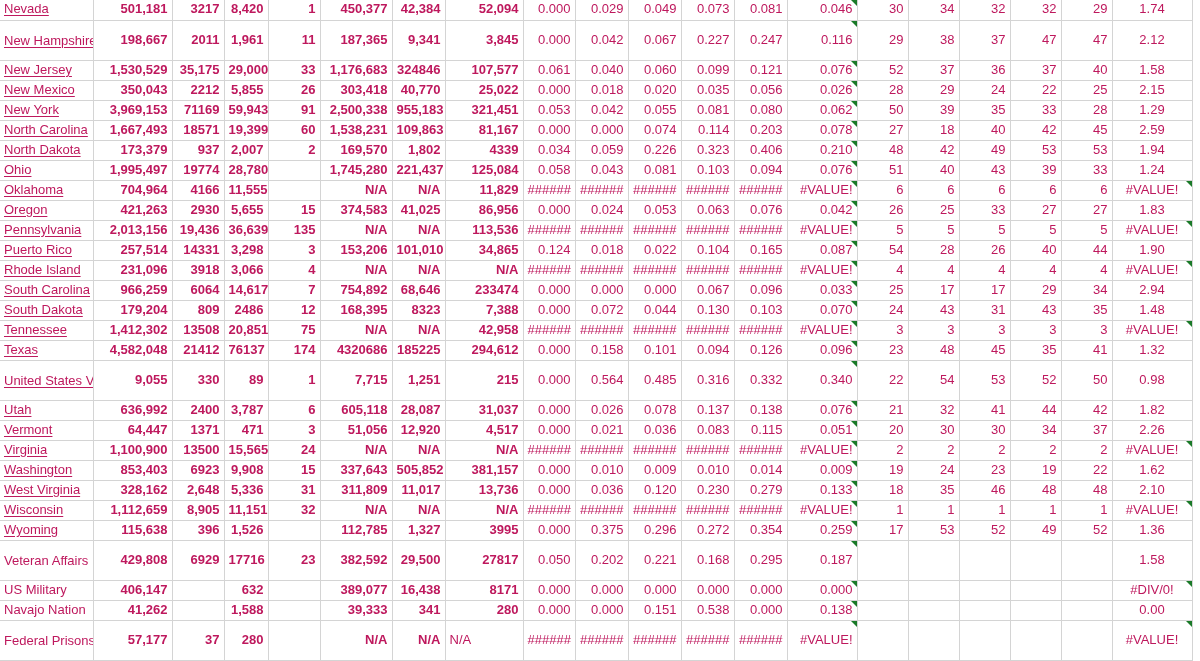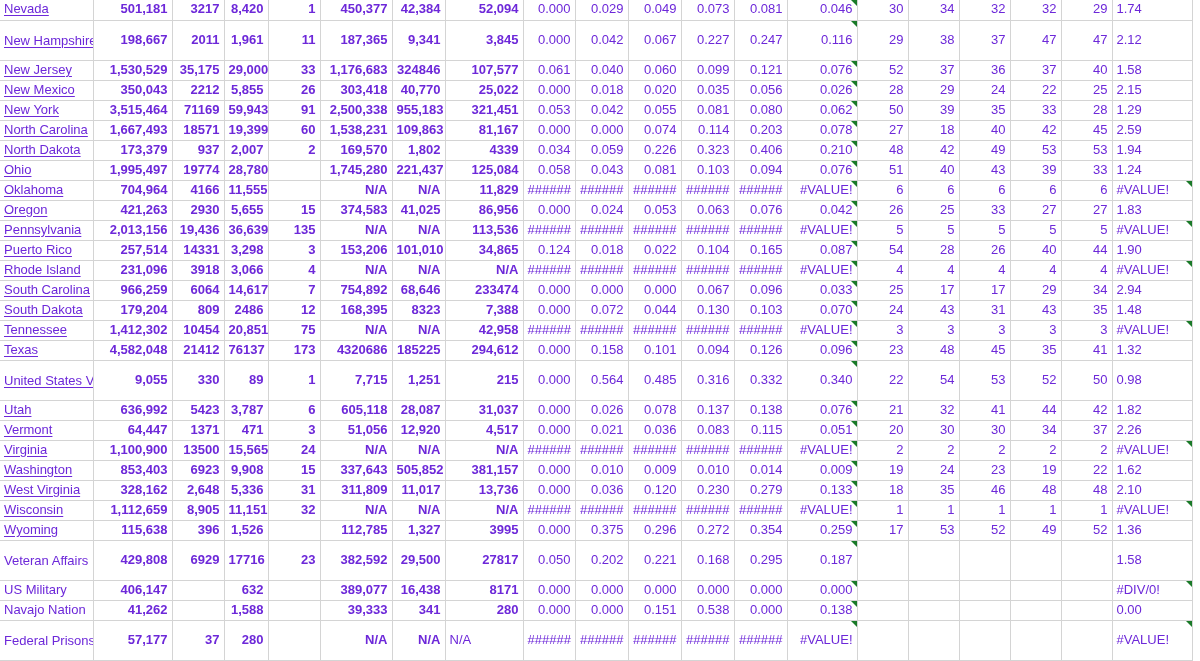--- a/index.html
+++ b/index.html
@@ -18,21 +18,21 @@
     position: relative;
     width: 1200px;
     height: 661px;
     background: #ffffff;
   }
   table.grid {
     border-collapse: collapse;
     table-layout: fixed;
     width: 1128px;
     font-size: 13px;
-    color: #6d28d9;
+    color: #be185d;
   }
   table.grid td {
     border-right: 1px solid #d4d4d4;
     border-bottom: 1px solid #d4d4d4;
     padding: 0 4px;
     overflow: hidden;
     white-space: nowrap;
     vertical-align: middle;
     background: #ffffff;
     position: relative;
@@ -82,20 +82,21 @@
   }
   td.ratio {
     text-align: right;
     font-weight: 400;
   }
   td.kpi {
     text-align: right;
     font-weight: 400;
   }
   td.last {
+    text-align: center;
     font-weight: 400;
   }
   td.leftna {
     text-align: left;
     font-weight: 400;
   }
   
   td.fill-yellow { background: #ffff00; }
   td.fill-pink   { background: #ffcccc; margin-top: 26px; }
   td.fill-blue   { background: #daeaf0; }
@@ -229,21 +230,21 @@
           <td class="ratio blackdiv tri">0.026</td>
           <td class="kpi">28</td>
           <td class="kpi">29</td>
           <td class="kpi">24</td>
           <td class="kpi">22</td>
           <td class="kpi">25</td>
           <td class="last fill-pink">2.15</td>
         </tr>
         <tr>
           <td class="name"><span class="lbl">New York</span></td>
-          <td class="num">3,515,464</td>
+          <td class="num">3,969,153</td>
           <td class="num">71169</td>
           <td class="num">59,943</td>
           <td class="num">91</td>
           <td class="num">2,500,338</td>
           <td class="num">955,183</td>
           <td class="num">321,451</td>
           <td class="ratio">0.053</td>
           <td class="ratio">0.042</td>
           <td class="ratio">0.055</td>
           <td class="ratio">0.081</td>
@@ -472,21 +473,21 @@
           <td class="kpi">24</td>
           <td class="kpi">43</td>
           <td class="kpi">31</td>
           <td class="kpi">43</td>
           <td class="kpi">35</td>
           <td class="last">1.48</td>
         </tr>
         <tr>
           <td class="name"><span class="lbl">Tennessee</span></td>
           <td class="num">1,412,302</td>
-          <td class="num">10454</td>
+          <td class="num">13508</td>
           <td class="num">20,851</td>
           <td class="num">75</td>
           <td class="num">N/A</td>
           <td class="num">N/A</td>
           <td class="num">42,958</td>
           <td class="ratio">######</td>
           <td class="ratio">######</td>
           <td class="ratio">######</td>
           <td class="ratio">######</td>
           <td class="ratio">######</td>
@@ -496,21 +497,21 @@
           <td class="kpi">3</td>
           <td class="kpi">3</td>
           <td class="kpi">3</td>
           <td class="last tri">#VALUE!</td>
         </tr>
         <tr>
           <td class="name"><span class="lbl">Texas</span></td>
           <td class="num">4,582,048</td>
           <td class="num">21412</td>
           <td class="num">76137</td>
-          <td class="num">173</td>
+          <td class="num">174</td>
           <td class="num">4320686</td>
           <td class="num">185225</td>
           <td class="num">294,612</td>
           <td class="ratio">0.000</td>
           <td class="ratio">0.158</td>
           <td class="ratio">0.101</td>
           <td class="ratio">0.094</td>
           <td class="ratio">0.126</td>
           <td class="ratio blackdiv tri">0.096</td>
           <td class="kpi">23</td>
@@ -538,21 +539,21 @@
           <td class="kpi">22</td>
           <td class="kpi">54</td>
           <td class="kpi">53</td>
           <td class="kpi">52</td>
           <td class="kpi">50</td>
           <td class="last">0.98</td>
         </tr>
         <tr>
           <td class="name"><span class="lbl">Utah</span></td>
           <td class="num">636,992</td>
-          <td class="num">5423</td>
+          <td class="num">2400</td>
           <td class="num">3,787</td>
           <td class="num">6</td>
           <td class="num">605,118</td>
           <td class="num">28,087</td>
           <td class="num">31,037</td>
           <td class="ratio">0.000</td>
           <td class="ratio">0.026</td>
           <td class="ratio">0.078</td>
           <td class="ratio">0.137</td>
           <td class="ratio">0.138</td>

